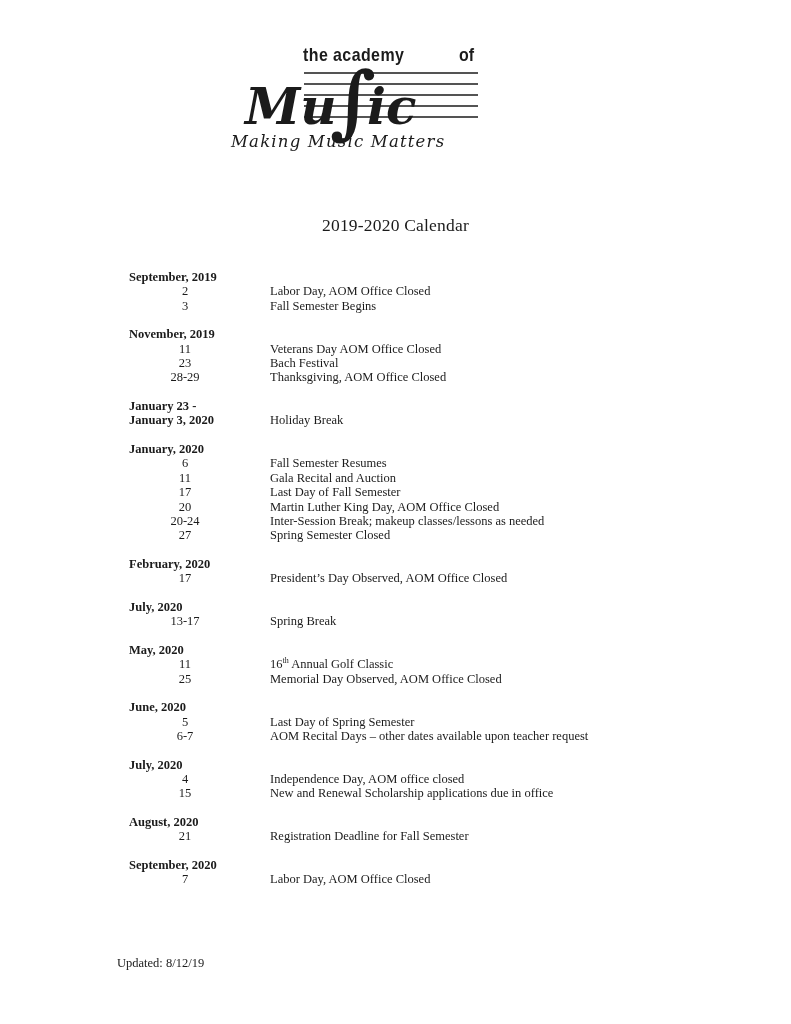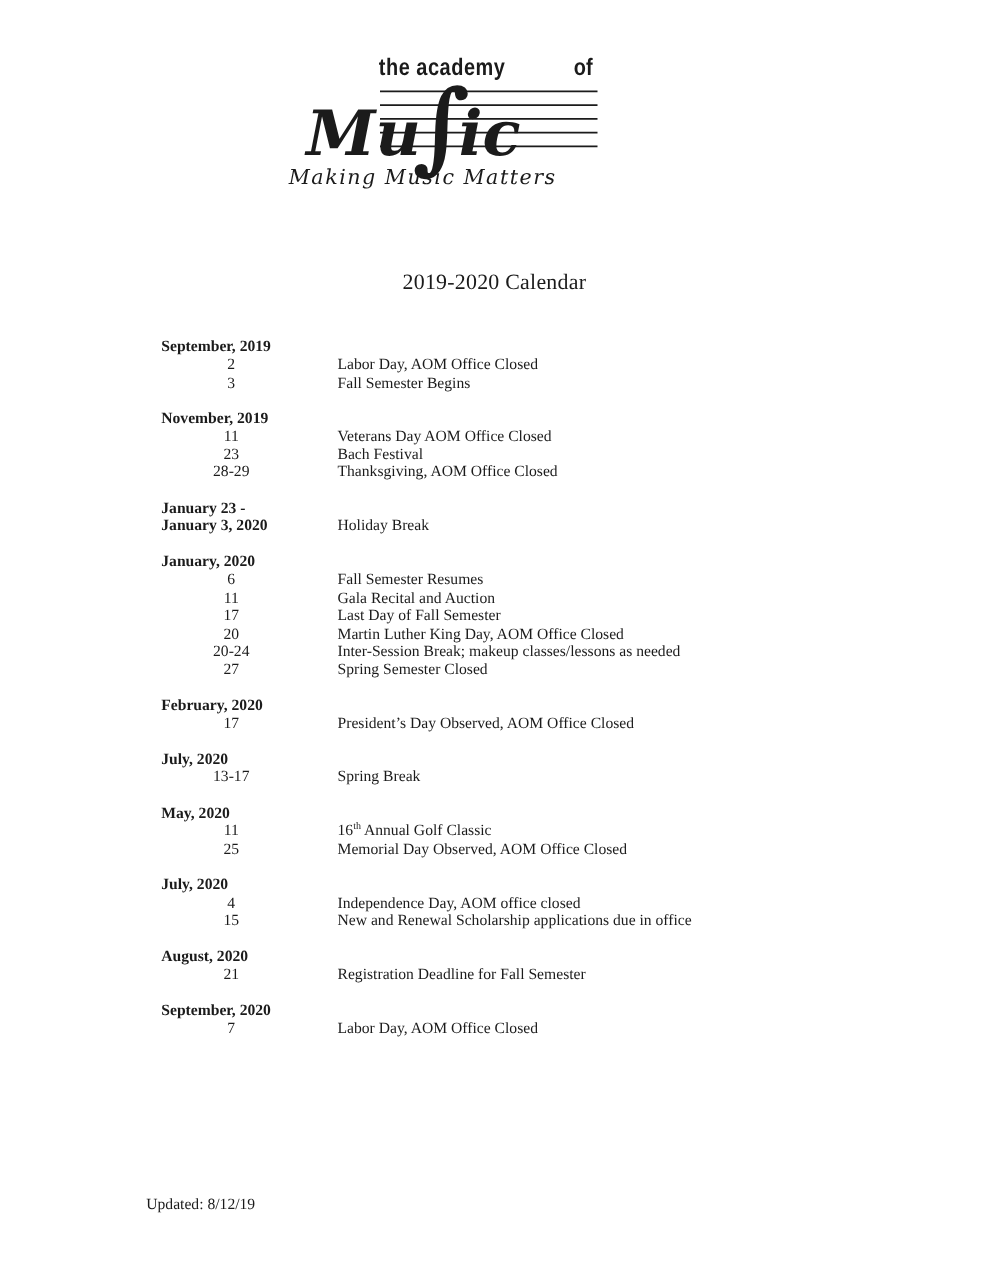--- a/index.html
+++ b/index.html
@@ -194,20 +194,33 @@
           <span class="date">11</span>
           <span class="text">16<sup>th</sup> Annual Golf Classic</span>
         </div>
         <div class="row">
           <span class="date">25</span>
           <span class="text">Memorial Day Observed, AOM Office Closed</span>
         </div>
       </div>
       <div class="section">
         <div class="row">
+          <span class="month">June, 2020</span>
+        </div>
+        <div class="row">
+          <span class="date">5</span>
+          <span class="text">Last Day of Spring Semester</span>
+        </div>
+        <div class="row">
+          <span class="date">6-7</span>
+          <span class="text">AOM Recital Days – other dates available upon teacher request</span>
+        </div>
+      </div>
+      <div class="section">
+        <div class="row">
           <span class="month">July, 2020</span>
         </div>
         <div class="row">
           <span class="date">4</span>
           <span class="text">Independence Day, AOM office closed</span>
         </div>
         <div class="row">
           <span class="date">15</span>
           <span class="text">New and Renewal Scholarship applications due in office</span>
         </div>

